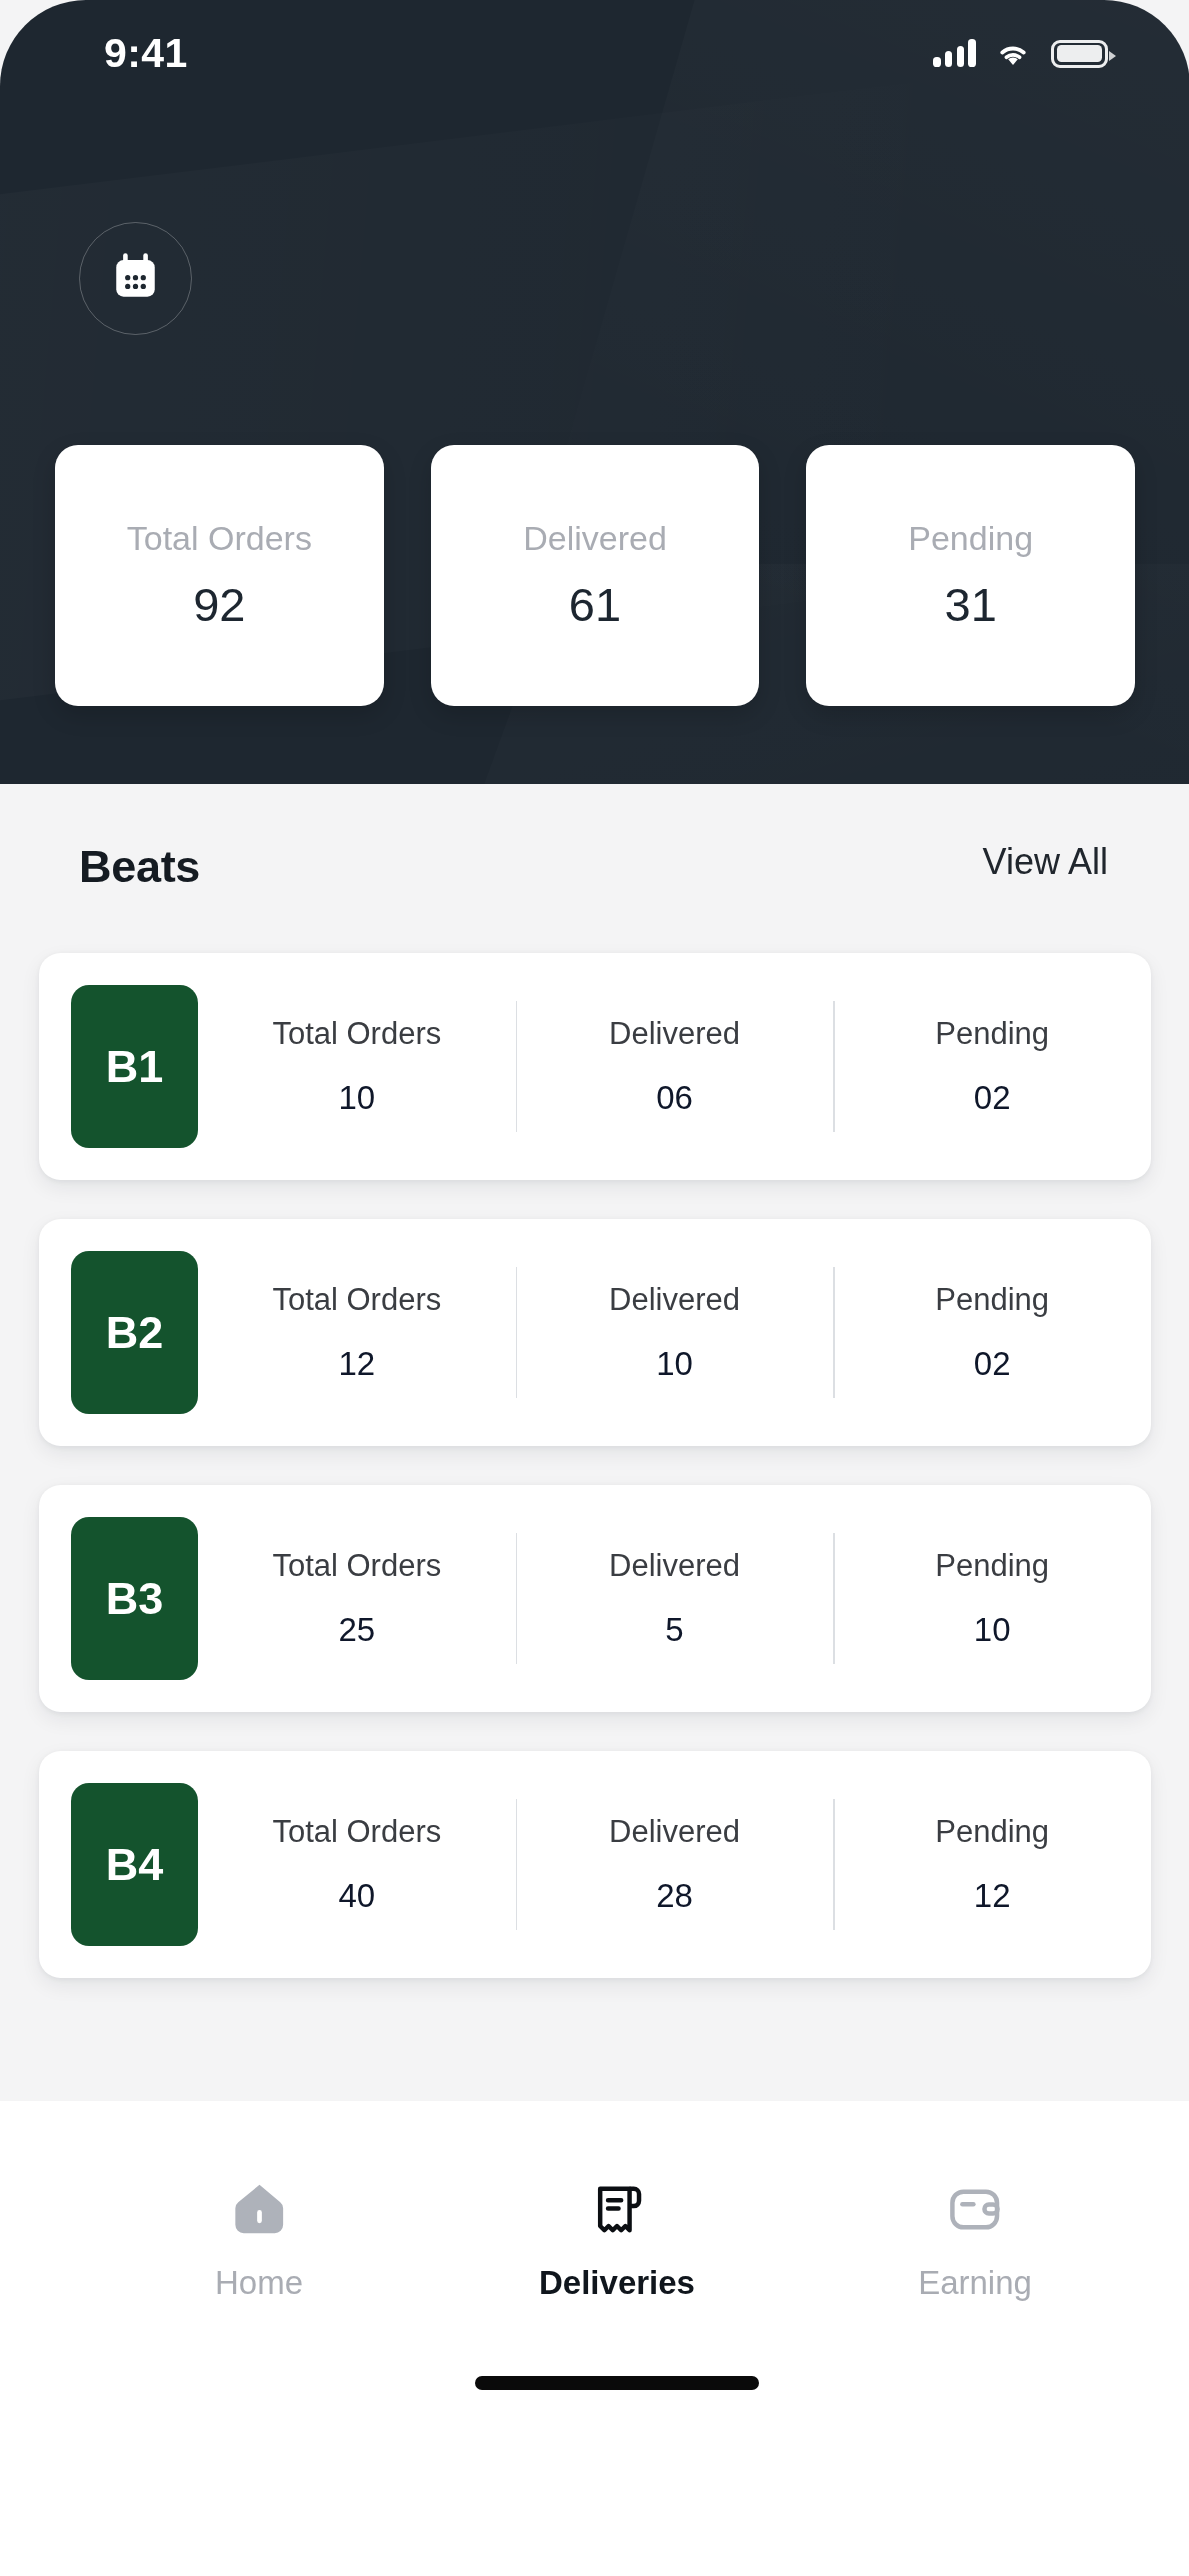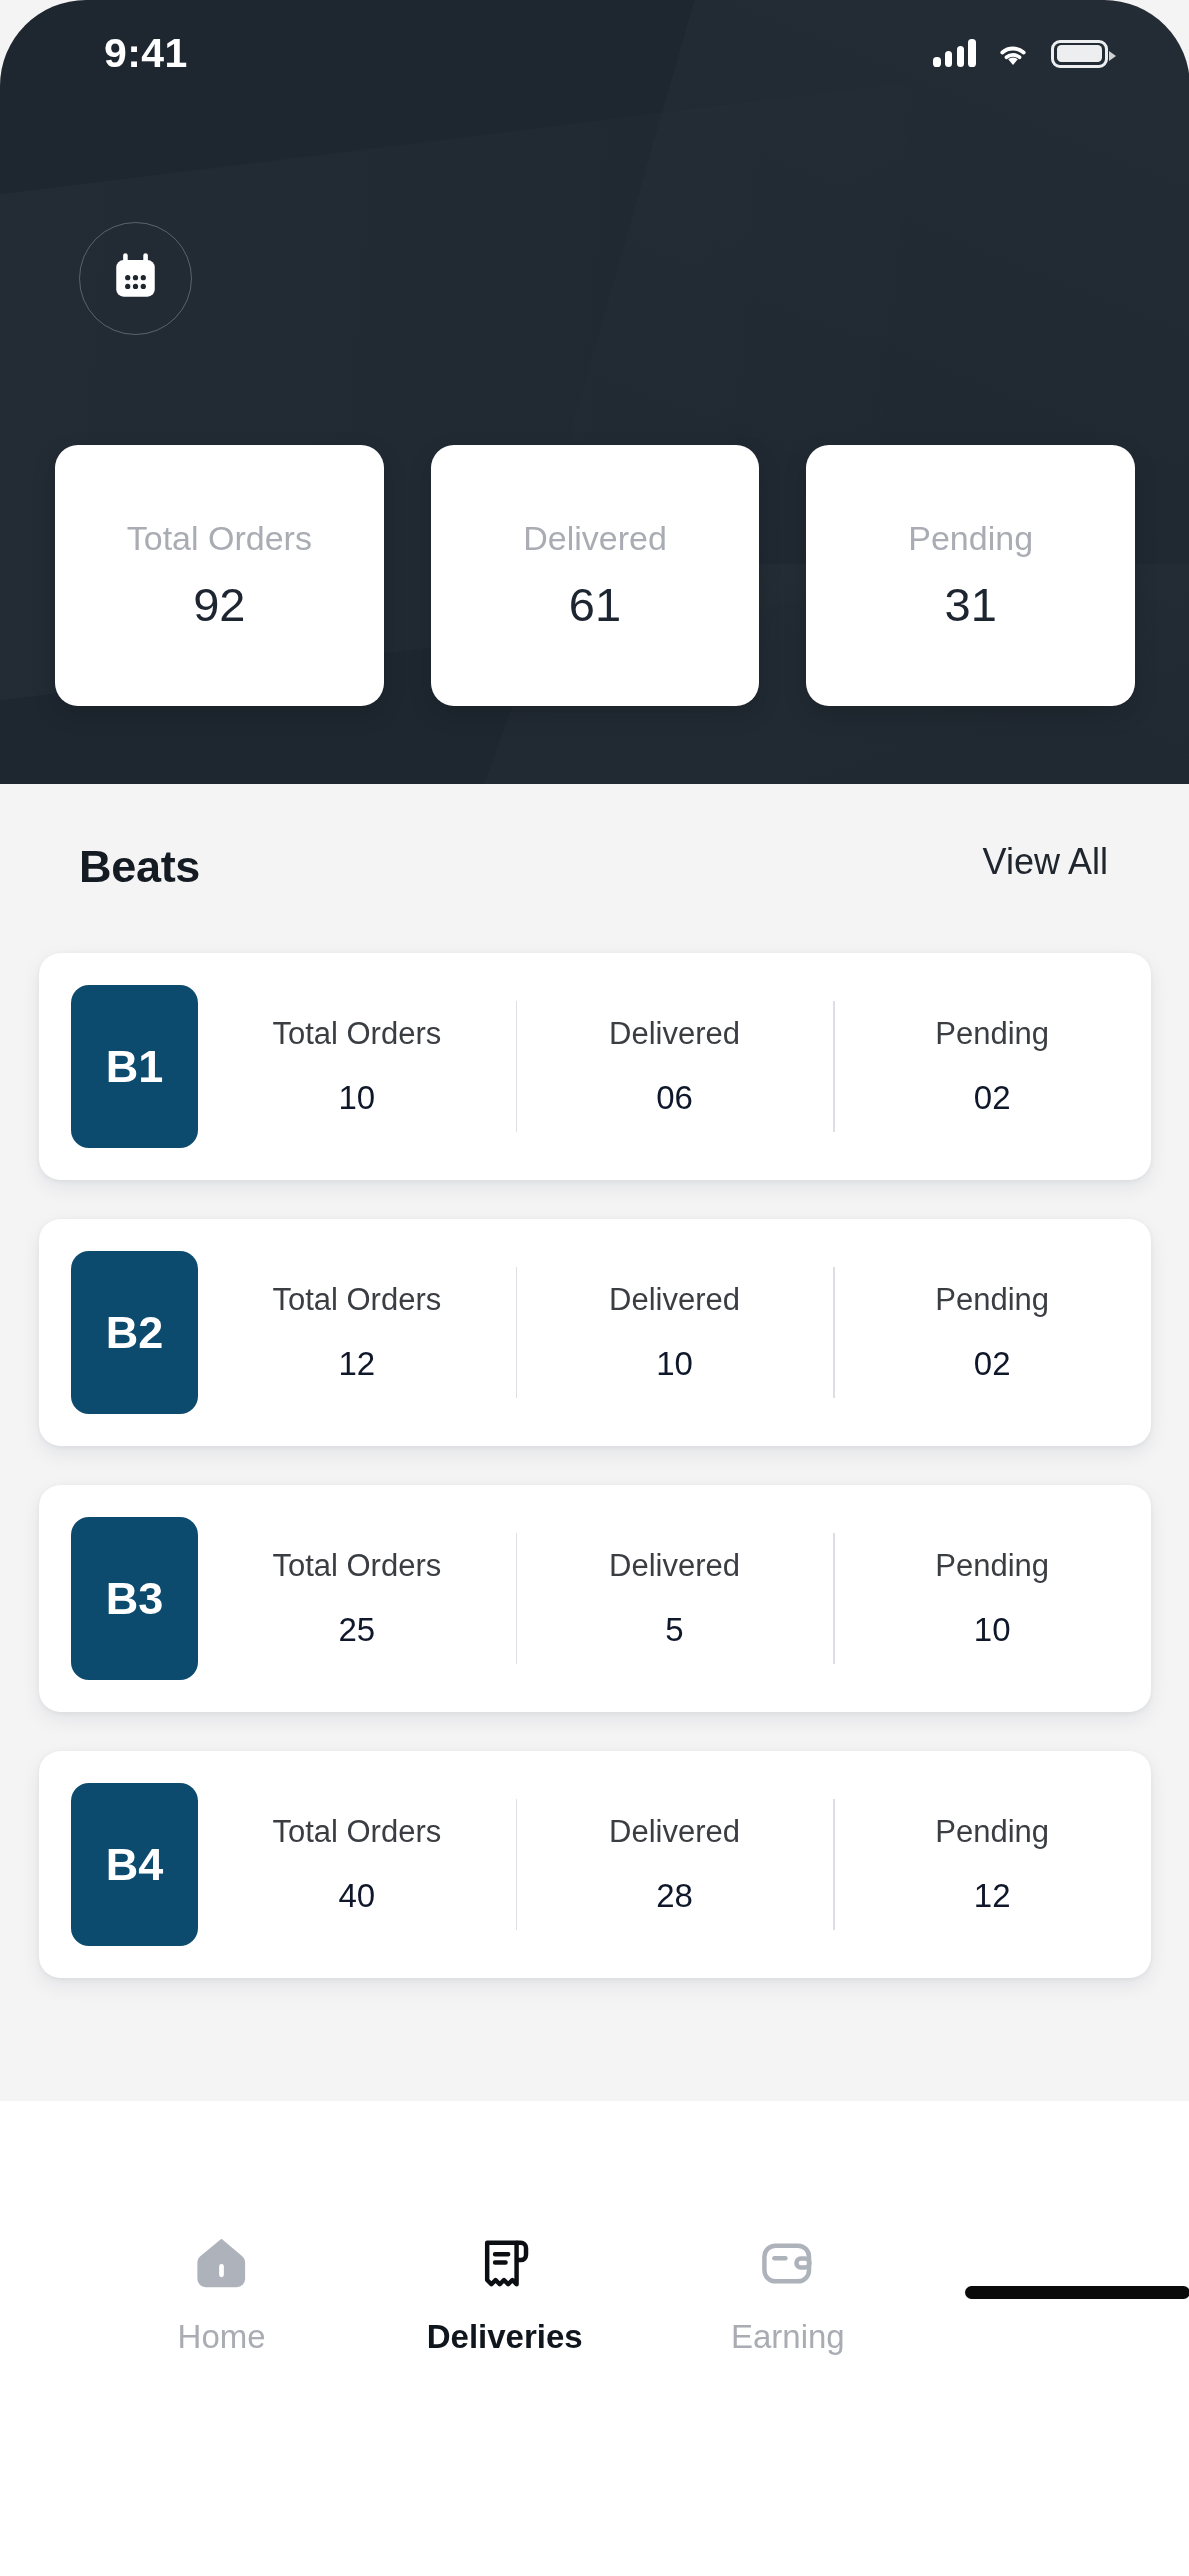--- a/index.html
+++ b/index.html
@@ -126,21 +126,21 @@
     position:relative;
     height:227px;
     background:#ffffff;
     border-radius:21.5px;
     box-shadow:0 7.2px 19.7px rgba(17,24,39,.07), 0 1.8px 5.4px rgba(17,24,39,.05);
     display:flex; align-items:center;
     padding-left:32px;
   }
   .beat-badge{
     width:127px; height:163px; flex:0 0 auto;
-    background:#0c4a6e; border-radius:18px;
+    background:#14532d; border-radius:18px;
     display:flex; align-items:center; justify-content:center;
     color:#ffffff; font-size:45px; font-weight:700;
   }
   .beat-metrics{
     flex:1; height:163px;
     display:flex; align-items:center;
   }
   .metric{
     flex:1; height:100%;
     display:flex; flex-direction:column; align-items:center; justify-content:center;
@@ -151,21 +151,21 @@
     content:""; position:absolute; left:0; top:16px; bottom:16px;
     width:1.8px; background:#dcdfe3;
   }
   .metric-label{ font-size:31px; color:#3a3d42; font-weight:400; }
   .metric-value{ font-size:33px; color:#0f172a; font-weight:400; }
 
   
   .bottom-nav{
     position:absolute; left:0; bottom:0; width:1190px; height:376px;
     background:#ffffff;
-    display:flex; flex-direction:row; align-items:center;padding-left:44px;
+    display:flex; flex-direction:column; align-items:center;padding-left:44px;
   }
   .nav-items{
     width:100%; height:268px;
     display:flex; align-items:center; justify-content:space-around;
     padding:0 36px;
   }
   .nav-item{
     width:215px;
     display:flex; flex-direction:column; align-items:center; gap:23px;
   }

